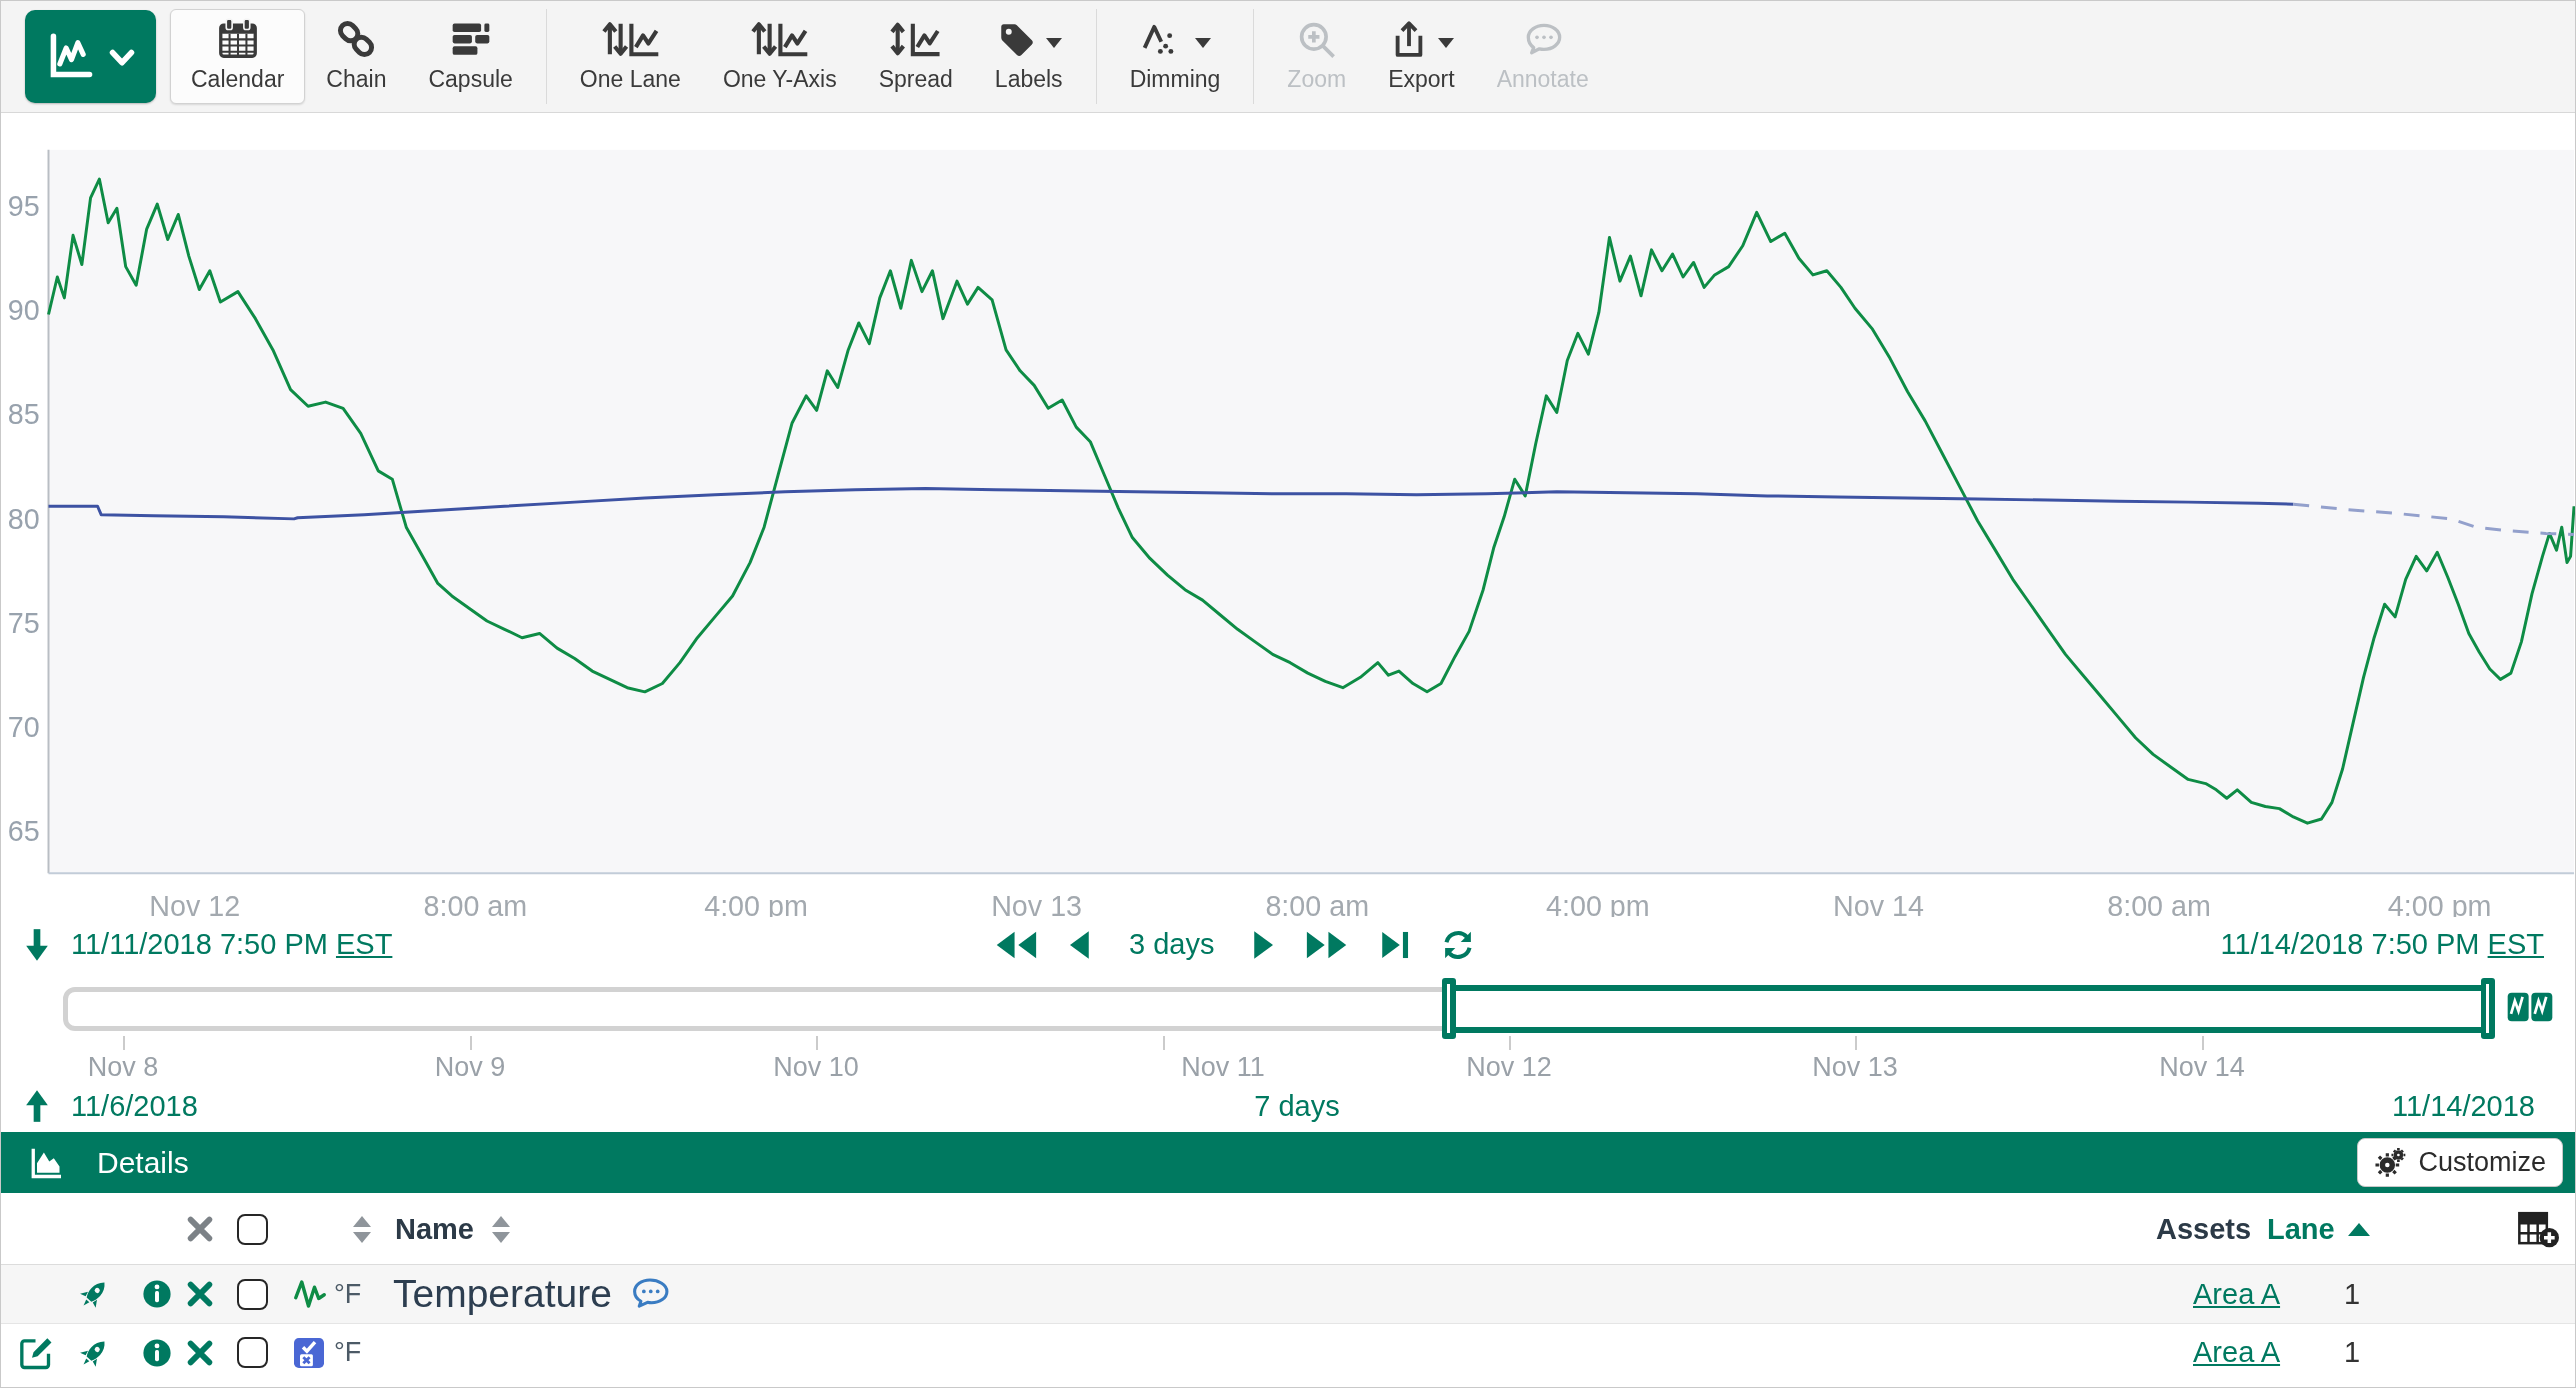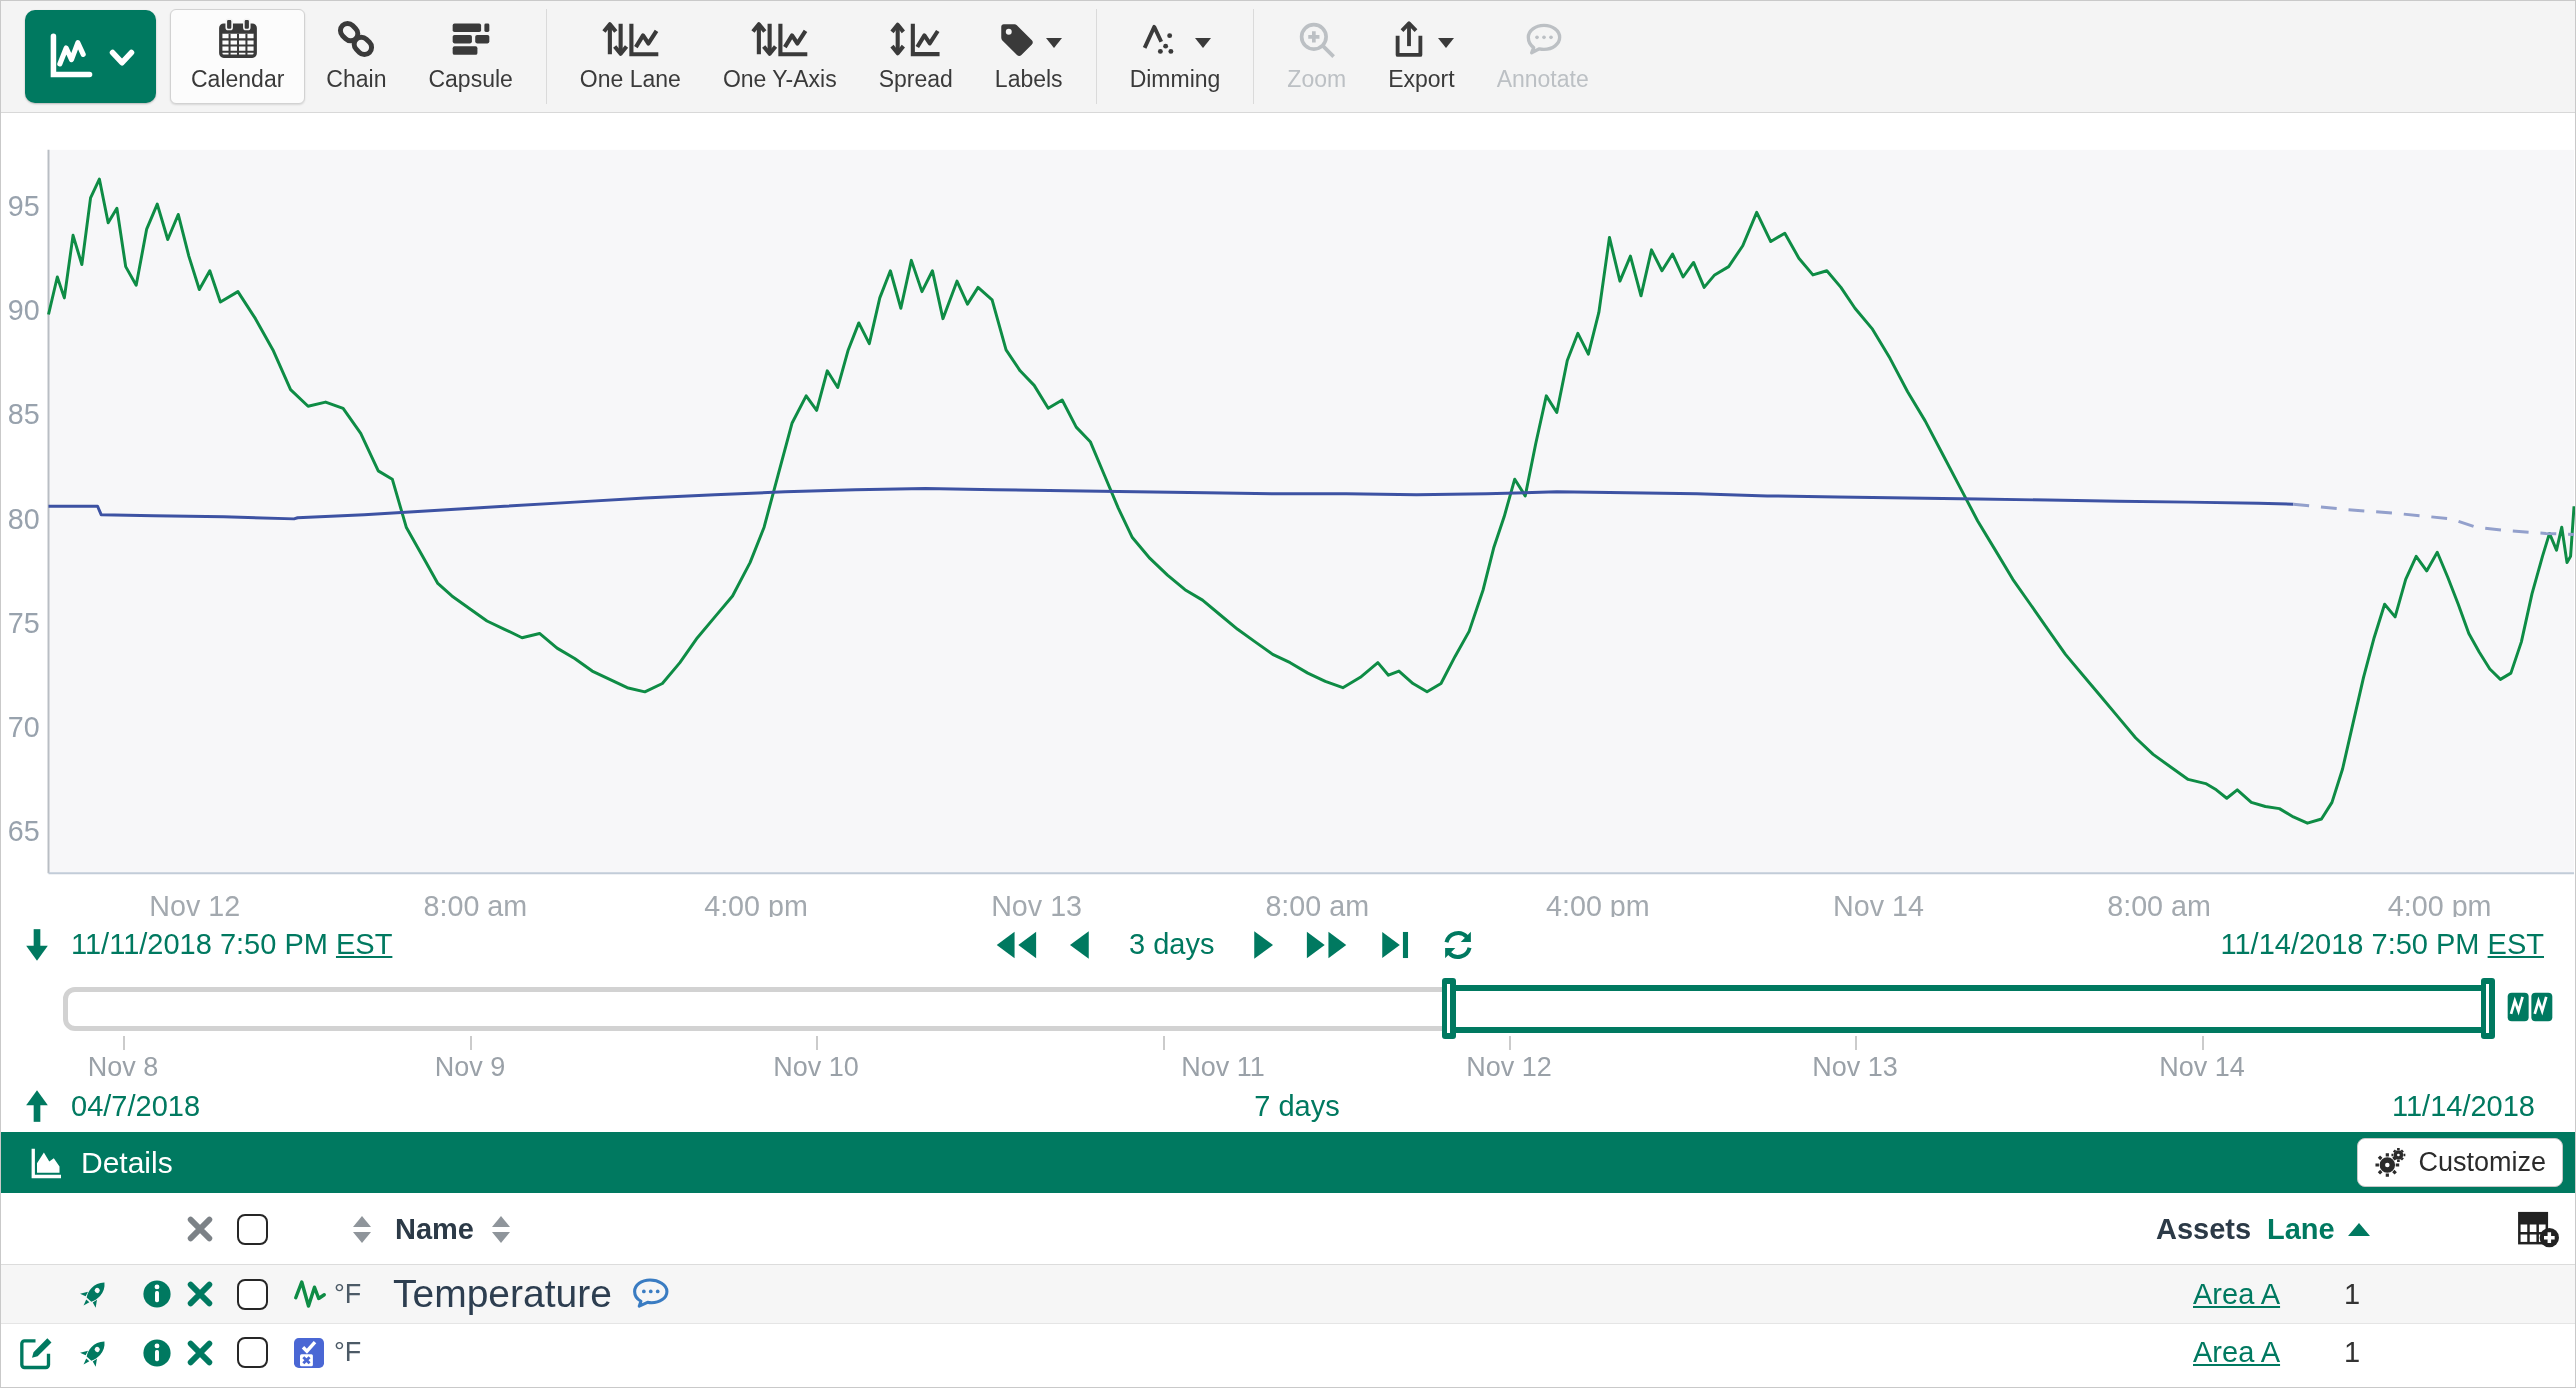--- a/index.html
+++ b/index.html
@@ -47,21 +47,21 @@
 
   
   .invest-row{position:absolute;top:1079px;left:0;right:0;height:52px;color:#007960}
   .invest-left{position:absolute;left:16px;top:0;height:100%;display:flex;align-items:center;gap:14px}
   .invest-center{position:absolute;left:1296px;top:0;height:100%;transform:translateX(-50%);display:flex;align-items:center}
   .invest-right{position:absolute;right:40px;top:0;height:100%;display:flex;align-items:center}
   .invest-row span{font-size:29px}
 
   
   .details-bar{position:absolute;top:1131px;left:0;right:0;height:61px;background:#007960;color:#fff;display:flex;align-items:center}
-  .details-title{display:flex;align-items:center;gap:16px;margin-left:26px;font-size:30px}
+  .details-title{display:flex;align-items:center;gap:32px;margin-left:26px;font-size:30px}
   .customize-btn{position:absolute;right:12px;top:6px;height:49px;background:#fff;border:1px solid #c8c8c8;border-radius:8px;display:flex;align-items:center;gap:12px;padding:0 16px;color:#2b2b2b;font-size:27px;cursor:pointer}
 
   
   .dtable{position:absolute;top:1193px;left:0;right:0}
   .thead{position:relative;height:71px;background:#fff;border-bottom:1px solid #dcdcdc}
   .trow{position:relative;height:58px;background:#fff}
   .trow.alt{background:#f6f6f6}
   .trow + .trow{border-top:1px solid #e5e5e5}
   .cell{position:absolute;top:0;height:100%;display:flex;align-items:center}
   .cb{width:31px;height:31px;border:2.5px solid #262626;border-radius:8px;background:#fff;cursor:pointer}
@@ -368,21 +368,21 @@
   </div>
 
   <div class="invest-row">
     <div class="invest-left">
       <span class="ic g" id="invest-arrow-up">
           <svg width="40" height="46" viewBox="0 0 24 24">
             <path d="M12 21.5V11" stroke="currentColor" stroke-width="4" fill="none"></path>
             <path d="M5.5 11.5h13L12 2.5z" fill="currentColor"></path>
           </svg>
         </span>
-      <span>04/7/2018</span>
+      <span>11/6/2018</span>
     </div>
     <div class="invest-center">
       <span>7 days</span>
     </div>
     <div class="invest-right">
       <span>11/14/2018</span>
     </div>
   </div>
 
   <div class="details-bar">

